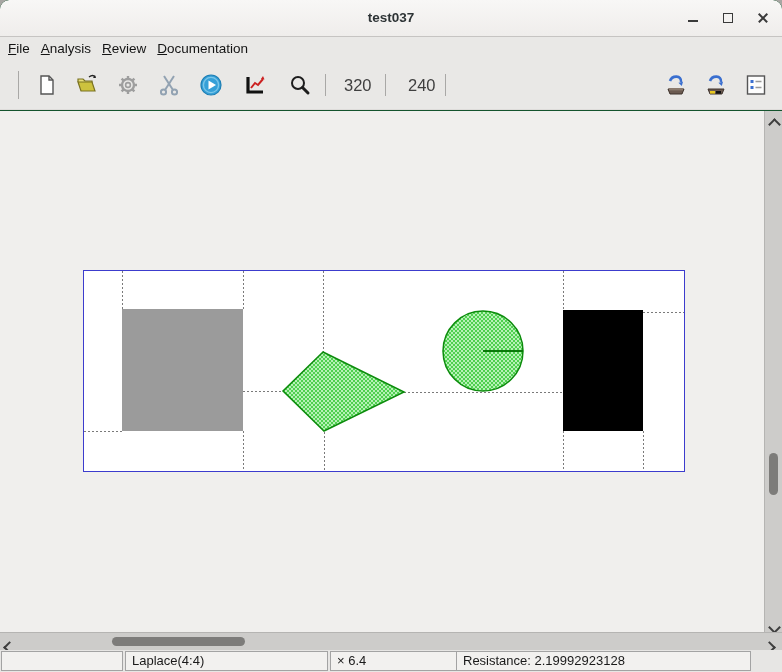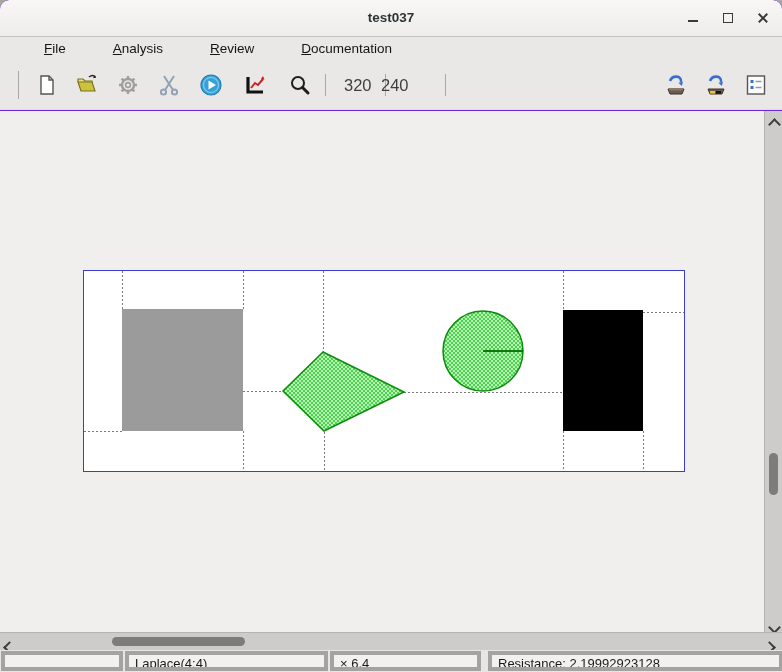--- a/index.html
+++ b/index.html
@@ -2,38 +2,38 @@
 <html><head>
 <meta charset="utf-8">
 <style>
   html,body{margin:0;padding:0;}
   body{
     width:782px;height:672px;position:relative;overflow:hidden;
     background:#a8a6a3;
     font-family:"Liberation Sans", sans-serif;
     -webkit-font-smoothing:antialiased;
   }
-  .window{position:absolute;inset:0;background:#6d28d9;border-radius:9px 9px 0 0;overflow:hidden;}
+  .window{position:absolute;inset:0;background:#14532d;border-radius:9px 9px 0 0;overflow:hidden;}
 
   
   .titlebar{position:absolute;left:0;top:0;width:100%;height:37px;
     background:linear-gradient(#f8f7f6,#efedeb);
     border-bottom:1px solid #c6c4c2;border-radius:9px 9px 0 0;box-sizing:border-box;}
   .title{line-height:36px;text-align:center;font-weight:bold;font-size:13.5px;color:#2e3436;}
   .win-controls{position:absolute;right:12px;top:0;height:100%;display:flex;gap:21px;align-items:center;}
   .win-btn{width:14px;height:14px;position:relative;cursor:default;background:none;border:none;padding:0;}
   .glyph-min{position:absolute;left:2px;bottom:3px;width:10px;height:2px;background:#3a3a3a;}
   .glyph-max{position:absolute;left:2px;top:2px;width:8px;height:8px;border:1.5px solid #3a3a3a;}
   .glyph-close-a,.glyph-close-b{position:absolute;left:1px;top:6px;width:12px;height:1.8px;background:#3a3a3a;}
   .glyph-close-a{transform:rotate(45deg);} .glyph-close-b{transform:rotate(-45deg);}
 
   
   .menubar{position:absolute;left:0;top:37px;width:100%;height:23px;background:#e9e8e6;
     display:flex;align-items:center;padding-left:8px;box-sizing:border-box;font-size:13.5px;color:#141414;}
-  .menu-item{margin-right:11px;cursor:default;margin-left:36px;}
+  .menu-item{margin-right:11px;cursor:default;}
   .menu-item .mn{text-decoration:underline;}
 
   
   .toolbar{position:absolute;left:0;top:60px;width:100%;height:50px;background:#e9e8e6;
     border-bottom:1px solid #dedcda;box-sizing:border-box;}
   .tb-sep{position:absolute;top:11px;width:1px;height:28px;background:#a9a8a6;}
   .tb-icon{position:absolute;top:13px;width:24px;height:24px;}
   .tb-field{position:absolute;top:13px;width:48px;height:24px;border:none;background:transparent;
     font-family:"Liberation Sans",sans-serif;font-size:16.5px;color:#3f3f3f;padding:0;}
 
@@ -49,21 +49,21 @@
   .v-thumb{position:absolute;left:4px;width:9px;border-radius:4.5px;background:#7d7c7a;}
   .h-thumb{position:absolute;top:4px;height:9px;border-radius:4.5px;background:#7d7c7a;}
   .chev{display:inline-block;width:7px;height:7px;border-left:2px solid #3d3d3d;border-bottom:2px solid #3d3d3d;}
   .chev-left{transform:rotate(45deg);}  .chev-right{transform:rotate(225deg);}
   .chev-up{transform:rotate(135deg);}   .chev-down{transform:rotate(315deg);}
   .v-arrow{position:absolute;left:5px;width:10px;height:10px;}
   .h-arrow{position:absolute;top:5px;width:10px;height:10px;}
 
   
   .statusbar{position:absolute;left:0;top:650px;width:782px;height:22px;background:#e7e6e4;}
-  .status-cell{position:absolute;top:1px;height:20px;background:#f2f1ef;border:4px solid #a3a3a3;
+  .status-cell{position:absolute;top:1px;height:20px;background:#f2f1ef;border:1px solid #a3a3a3;
     box-sizing:border-box;font-size:13px;color:#1a1a1a;line-height:18px;padding:0 6px;white-space:nowrap;overflow:hidden;}
 </style>
 </head>
 <body>
 
 <div class="window">
 
   <div class="titlebar">
     <div class="title">test037</div>
     <div class="win-controls">
@@ -140,21 +140,21 @@
     <span class="tb-icon" style="left:288px">
       <svg width="24" height="24" viewBox="0 0 24 24">
           <circle cx="10" cy="10" r="6" fill="none" stroke="#1d1d1d" stroke-width="2"></circle>
           <path d="M14.5 14.5 L20 20" stroke="#1d1d1d" stroke-width="3" stroke-linecap="round"></path>
         </svg>
     </span>
 
     <span class="tb-sep" style="left:325px;top:14px;height:22px"></span>
     <input class="tb-field" style="left: 344px;" value="320">
     <span class="tb-sep" style="left:385px;top:14px;height:22px"></span>
-    <input class="tb-field" style="left: 381px;" value="240">
+    <input class="tb-field" style="left: 408px;" value="240">
     <span class="tb-sep" style="left:445px;top:14px;height:22px"></span>
 
     <span class="tb-icon" style="left:664px">
       <svg width="24" height="24" viewBox="0 0 24 24">
           <path d="M4 16 h16 l-2 5 h-12 z" fill="#6b5a50" stroke="#3f332c" stroke-width="1"></path>
           <rect x="5" y="15" width="14" height="2.4" fill="#8a7a6e"></rect>
           <path d="M6 8 C8 2 18 2 17 9" fill="none" stroke="#3a6fd0" stroke-width="2.6"></path>
           <path d="M17.8 13 l-3.4 -3.2 4.6 -1 z" fill="#3a6fd0"></path>
         </svg>
     </span>
@@ -216,16 +216,16 @@
   <div class="h-scrollbar">
     <span class="h-arrow" style="left:5px"><span class="chev chev-left"></span></span>
     <div class="h-thumb" style="left: 112px; width: 133px;"></div>
     <span class="h-arrow" style="right:7px"><span class="chev chev-right"></span></span>
   </div>
 
   <div class="statusbar">
     <div class="status-cell" style="left:1px;width:122px"></div>
     <div class="status-cell" style="left:125px;width:203px">Laplace(4:4)</div>
     <div class="status-cell" style="left:330px;width:151px">× 6.4</div>
-    <div class="status-cell" style="left:488px;width:295px">Resistance: 2.19992923128</div>
+    <div class="status-cell" style="left:456px;width:295px">Resistance: 2.19992923128</div>
   </div>
 
 </div>
 
 </body></html>

